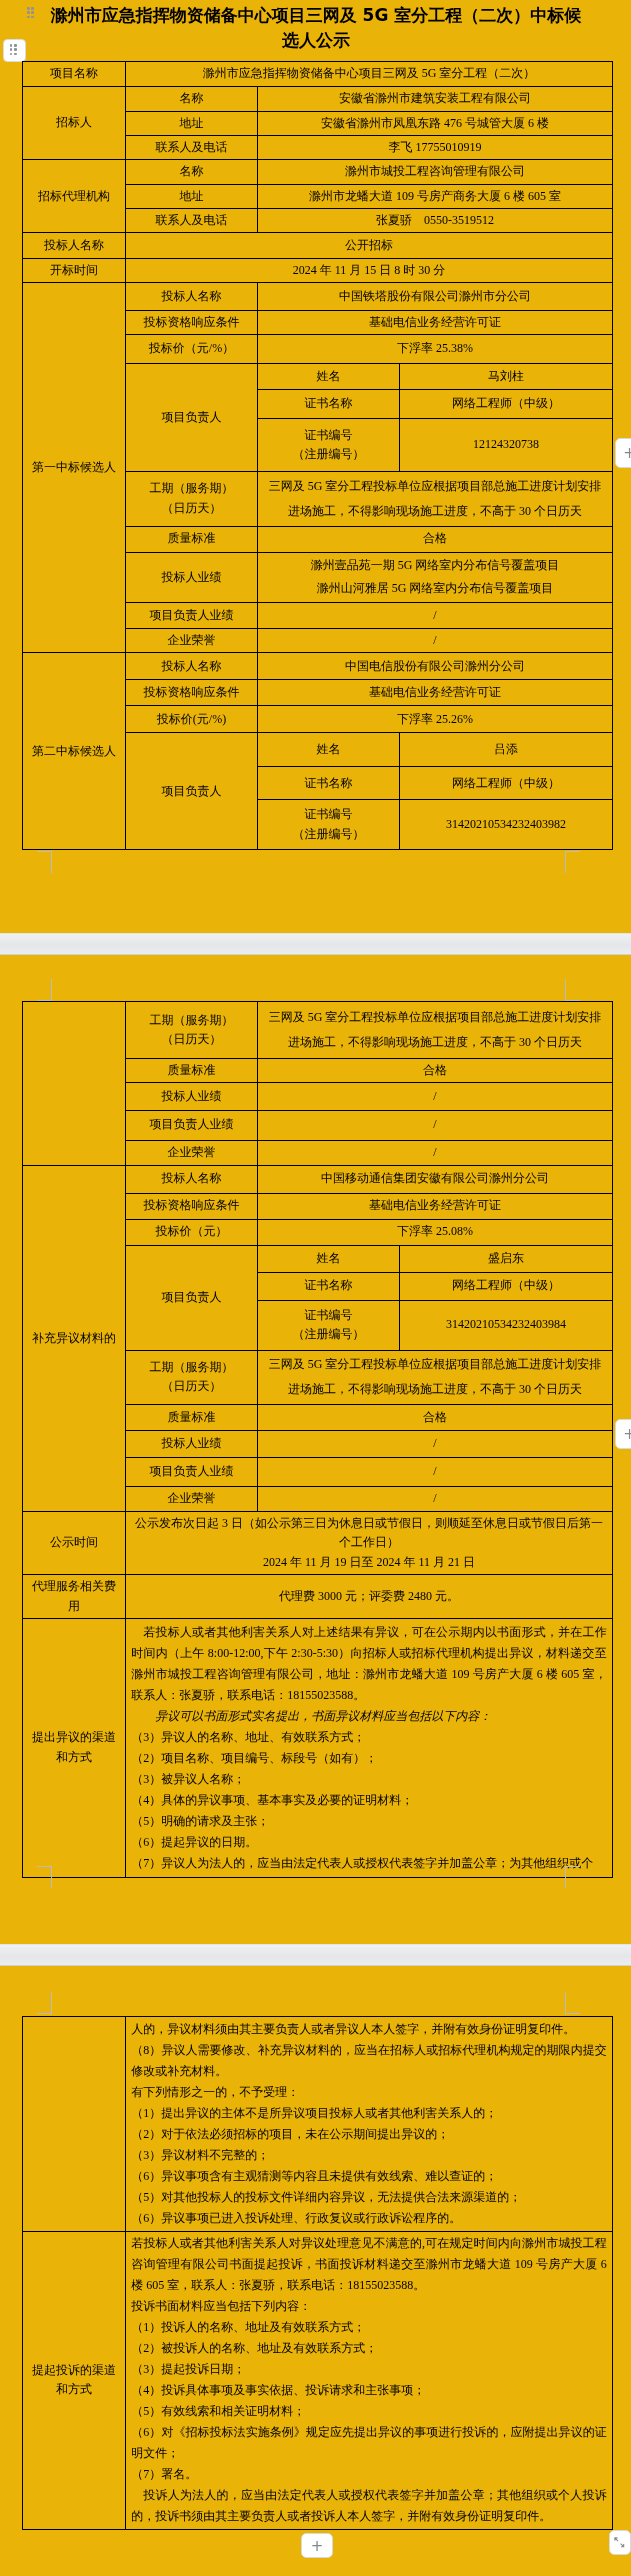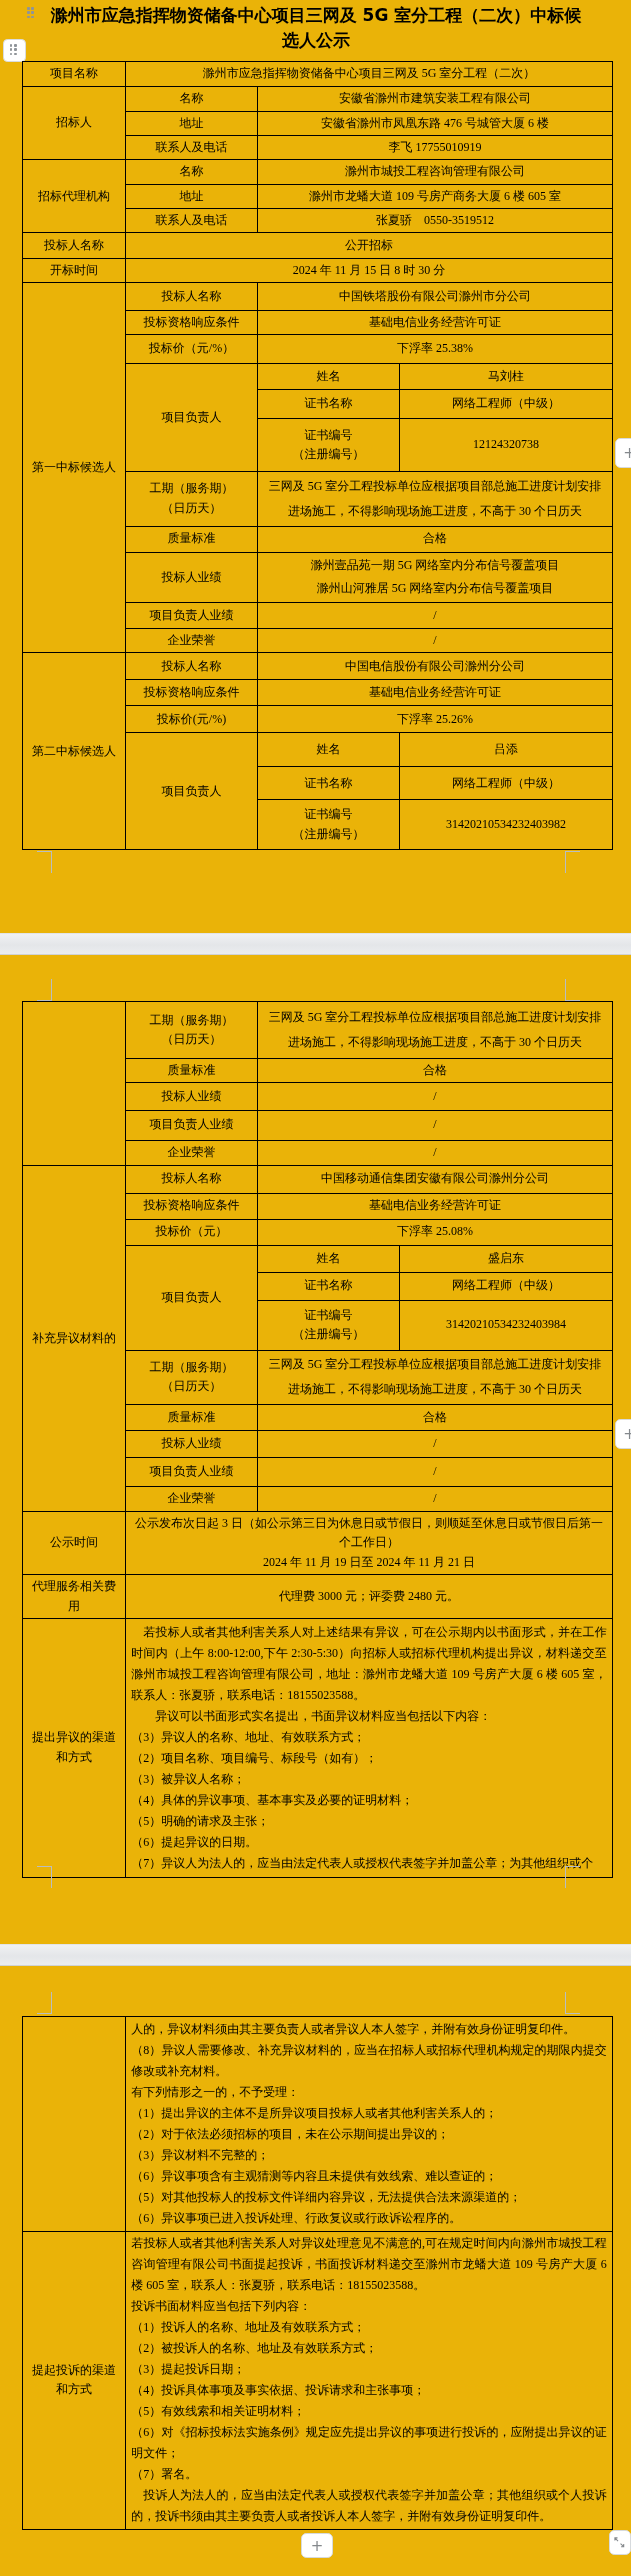--- a/index.html
+++ b/index.html
@@ -17,21 +17,21 @@
             border-radius:4.4px;background:#fff;display:flex;align-items:center;justify-content:center;}
   
   table.doc{position:absolute;border-collapse:collapse;table-layout:fixed;width:590px;
             border:1.8px solid #000;font-size:12px;}
   table.doc td{border:0.9px solid #000;vertical-align:middle;padding:1.8px 5.3px;overflow:hidden;}
   td.lbl{text-align:center;white-space:pre-line;line-height:19.5px;}
   td.val{text-align:center;line-height:19.5px;}
   td.para{text-align:left;vertical-align:top;padding:4.4px 7px 0 7px;}
   td.para p{margin:0;line-height:21px;text-align:justify;}
   p.ind1{text-indent:1em;}
-  p.ind2{text-indent:2em;}
+  p.ind2{text-indent:2em;font-style:italic;}
   .val .vline{line-height:23px;}
   
   .sep{position:absolute;left:0;width:631px;
        background:linear-gradient(180deg,#f0f1f3 0%,#e4e6e9 55%,#ebedef 100%);
        border-top:0.9px solid #e2e4e7;border-bottom:0.9px solid #cfd2d5;}
   .mark{position:absolute;width:14px;height:21px;}
   .mark.tl{border-right:0.9px solid #b9bdc1;border-bottom:0.9px solid #b9bdc1;}
   .mark.tr{border-left:0.9px solid #b9bdc1;border-bottom:0.9px solid #b9bdc1;}
   .mark.bl{border-top:0.9px solid #b9bdc1;border-right:0.9px solid #b9bdc1;}
   .mark.br{border-top:0.9px solid #b9bdc1;border-left:0.9px solid #b9bdc1;}

